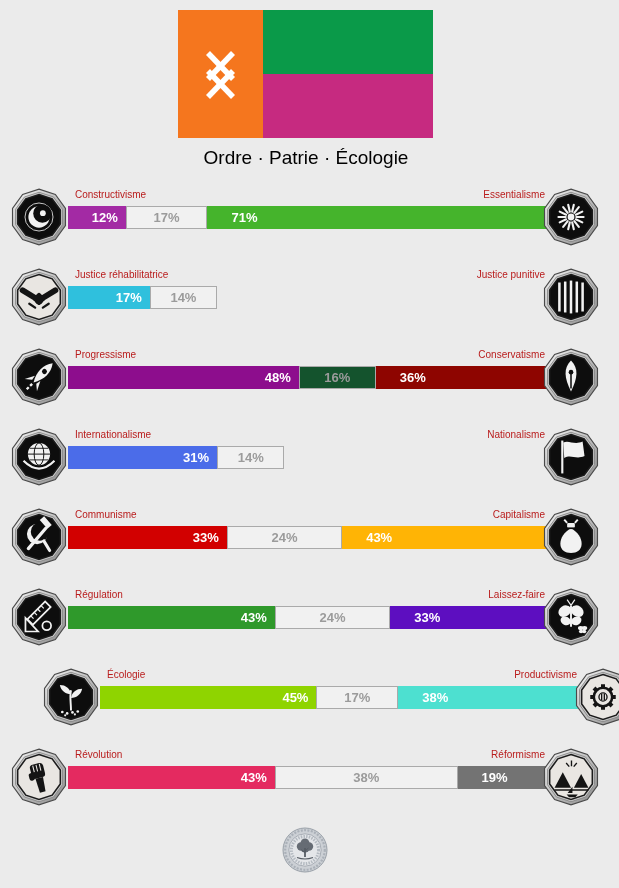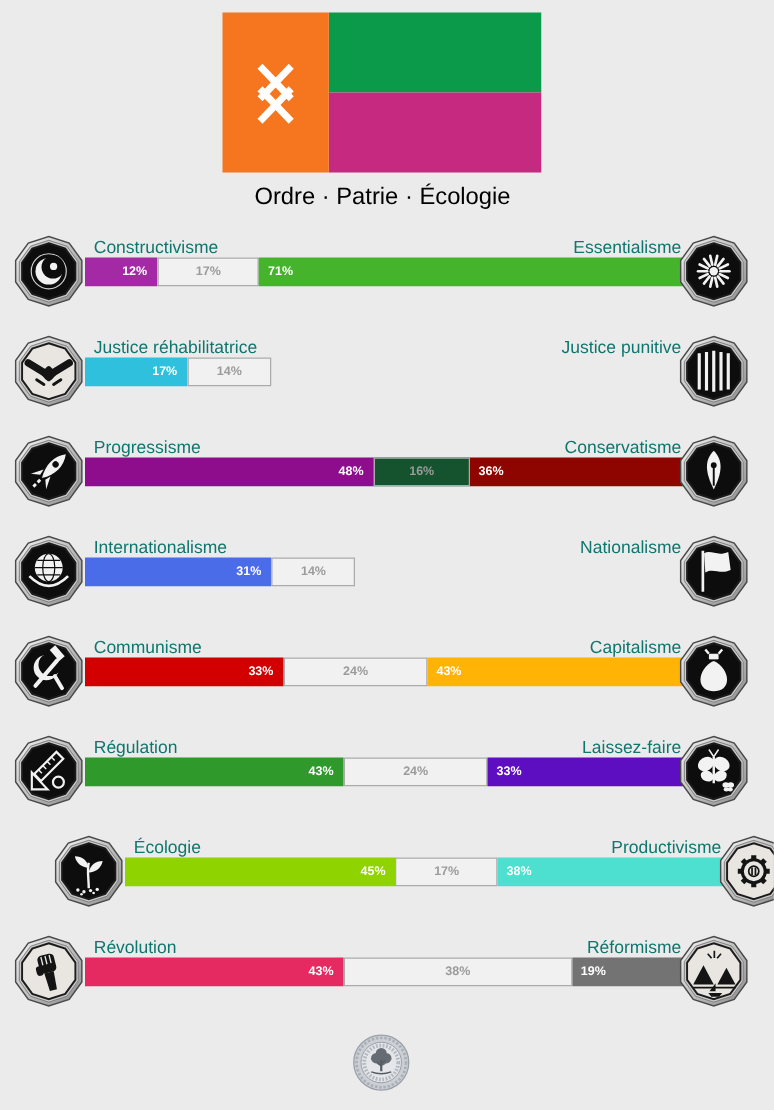--- a/index.html
+++ b/index.html
@@ -22,28 +22,28 @@
   .flag-caption{
     position:absolute;left:0;top:147px;width:612px;
     text-align:center;font-size:19px;color:#000;
   }
 
   
   .row{position:absolute;left:0;width:619px;height:80px;}
   .badge{position:absolute;width:58px;height:58px;top:3px;z-index:3;}
   .badge.left{left:10px;}
   .badge.right{left:542px;}
-  .axis-label{position:absolute;top:4px;font-size:14px;color:#0f766e;white-space:nowrap;}
+  .axis-label{position:absolute;top:4px;font-size:10px;color:#b91c1c;white-space:nowrap;}
   .axis-label.left{left:75px;}
   .axis-label.right{right:74px;}
   .bar{position:absolute;left:68px;top:21px;width:481px;height:23px;display:flex;z-index:1;}
-  .seg{height:100%;display:flex;align-items:center;font-size:10px;font-weight:bold;box-sizing:border-box;overflow:hidden;}
+  .seg{height:100%;display:flex;align-items:center;font-size:13px;font-weight:bold;box-sizing:border-box;overflow:hidden;}
   .seg.left-seg{justify-content:flex-end;padding-right:8px;color:#fff;}
   .seg.neutral-seg{justify-content:center;}
-  .seg.right-seg{justify-content:flex-start;padding-left:7px;color:#fff;}
+  .seg.right-seg{justify-content:flex-start;padding-left:24px;color:#fff;}
 
   .footer-seal{position:absolute;left:282px;top:827px;width:46px;height:46px;}
   .defs-holder{position:absolute;width:0;height:0;overflow:hidden;}
 </style>
 </head>
 <body style="background: rgb(235, 235, 235);">
 
 <div class="stage" style="background: rgb(235, 235, 235);">
 
   <svg class="defs-holder" aria-hidden="true">

